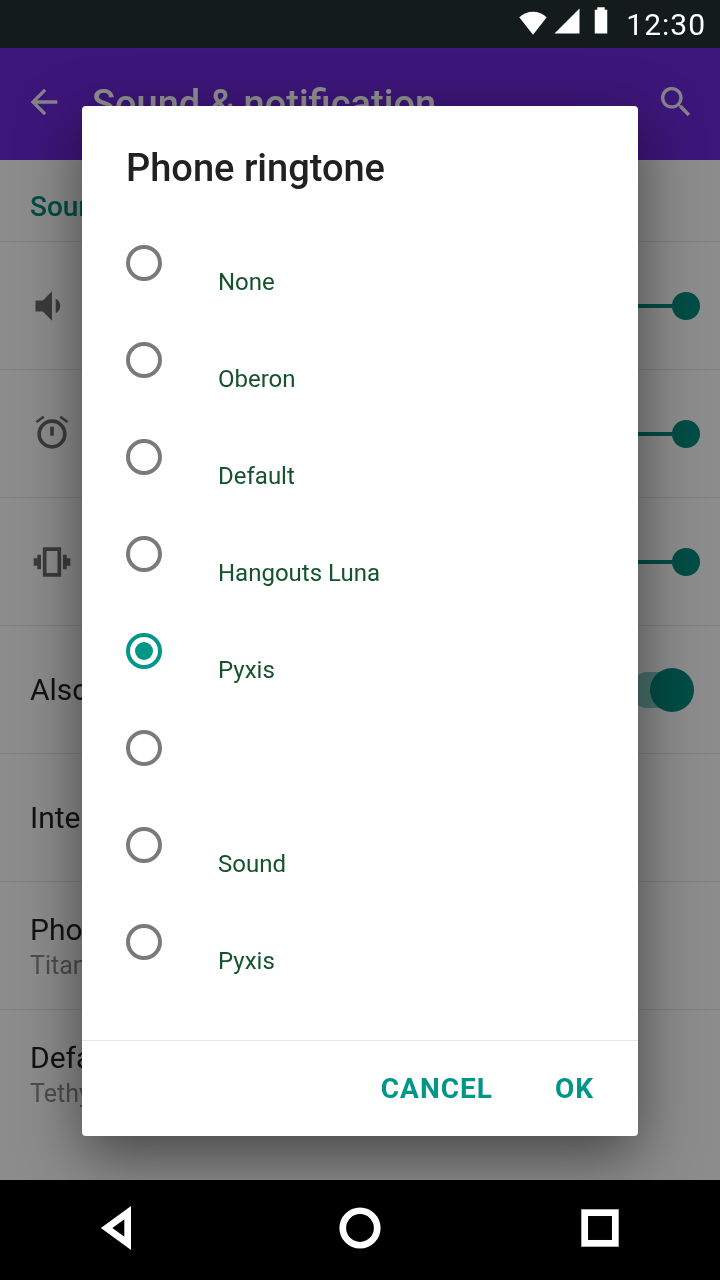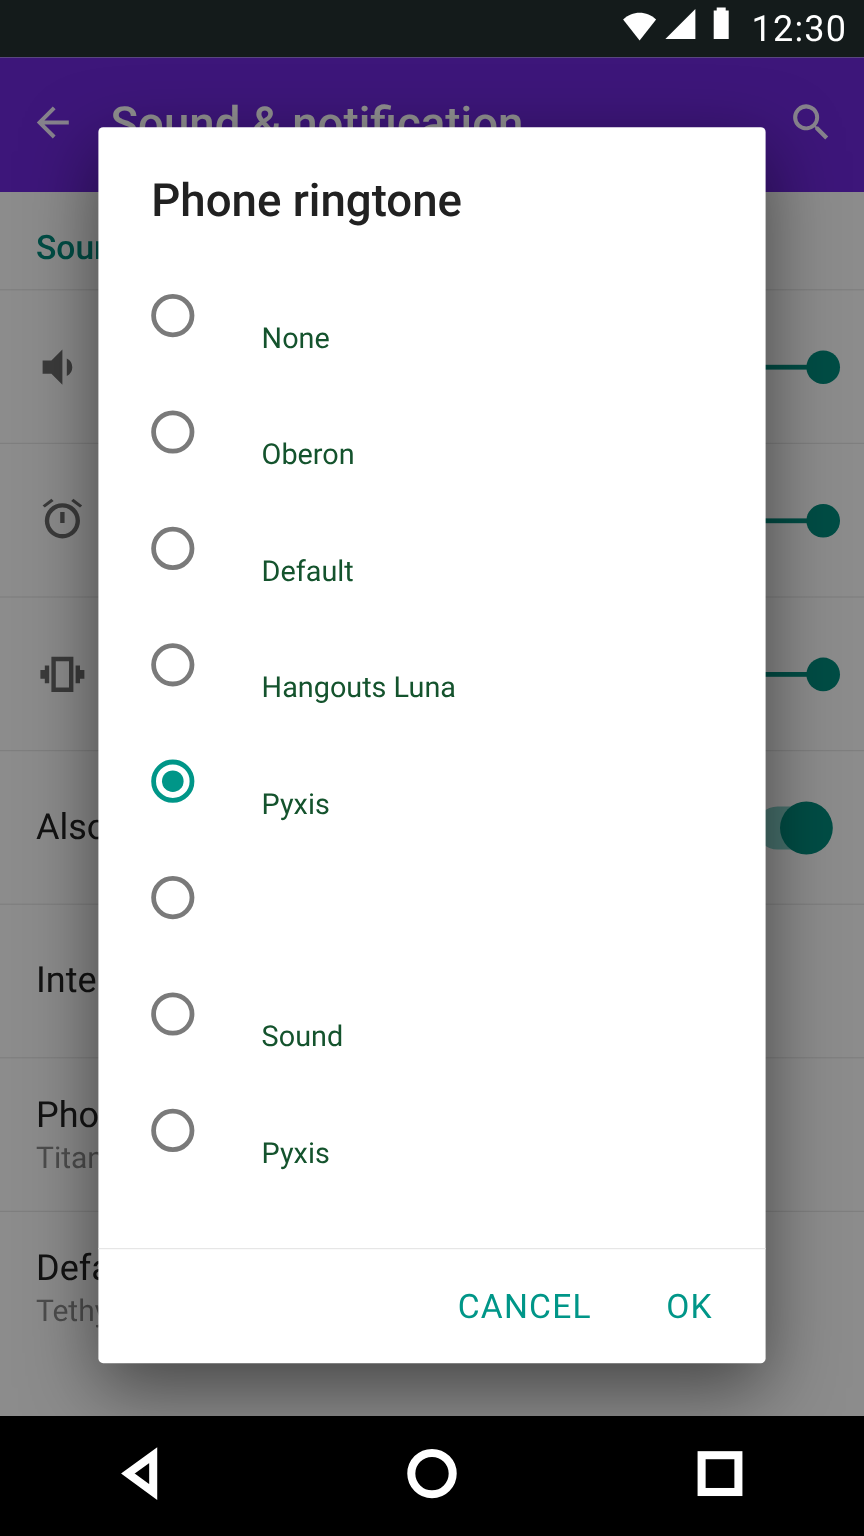--- a/index.html
+++ b/index.html
@@ -50,21 +50,21 @@
   .option.selected .radio { border-color: #009688; }
   .option.selected .radio::after {
     content: ""; position: absolute; inset: 5px; background: #009688; border-radius: 50%;
   }
   .option-label { font-size: 24px; color: #14532d; margin-left: 56px; margin-top: 38px; }
   .dialog-actions {
     height: 96px; border-top: 1px solid #e6e6e6;
     display: flex; align-items: center; justify-content: flex-end; gap: 62px;
     padding: 0 44px;
   }
-  .dlg-btn { color: #009688; font-size: 28px; font-weight: 400; letter-spacing: 1px; background: none; border: none; cursor: pointer; }
+  .dlg-btn { color: #009688; font-size: 28px; font-weight: 700; letter-spacing: 1px; background: none; border: none; cursor: pointer; }
 
   
   .navbar {
     position: absolute; left: 0; right: 0; bottom: 0; height: 100px; background: #000;
     display: flex; align-items: center; justify-content: space-around;
   }
   .navbar svg { width: 46px; height: 46px; fill: none; stroke: #fff; stroke-width: 3.5; }
 </style>
 </head>
 <body>

